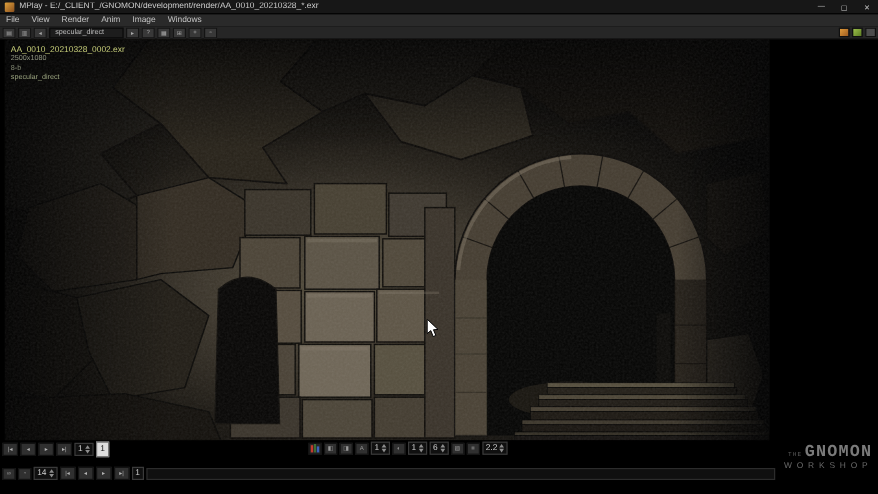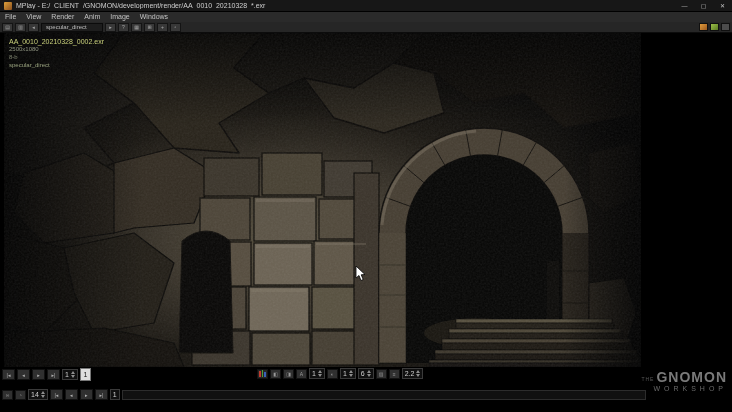--- a/index.html
+++ b/index.html
@@ -62,21 +62,21 @@
   .spin .u{width:0;height:0;border-left:2px solid transparent;border-right:2px solid transparent;
     border-bottom:3px solid #8e8e8e;}
   .spin .d{width:0;height:0;border-left:2px solid transparent;border-right:2px solid transparent;
     border-top:3px solid #8e8e8e;}
   .list-frame{width:11px;height:13px;background:#dedede;color:#111;font-size:7px;
     display:flex;align-items:center;justify-content:center;border:1px solid #777;}
   .timeline{width:524px;height:10px;background:#101010;border:1px solid #2c2c2c;}
 
   
   .watermark{position:absolute;right:5px;top:371px;text-align:right;}
-  .wm-top{display:flex;align-items:flex-end;justify-content:flex-end;gap:2px;}
+  .wm-top{display:flex;align-items:flex-end;justify-content:flex-end;gap:2px;font-family:Liberation Mono, monospace;}
   .wm-the{font-size:5px;letter-spacing:1px;color:#585858;padding-bottom:2px;}
   .wm-gnomon{font-size:14px;font-weight:bold;letter-spacing:1px;color:#7a7a7a;line-height:13px;}
   .wm-workshop{font-size:7px;letter-spacing:4px;color:#6a6a6a;margin-top:1px;}
 
   .cursor{position:absolute;left:355px;top:266px;width:12px;height:16px;pointer-events:none;}
 </style>
 </head>
 <body>
 
 <div class="titlebar">

